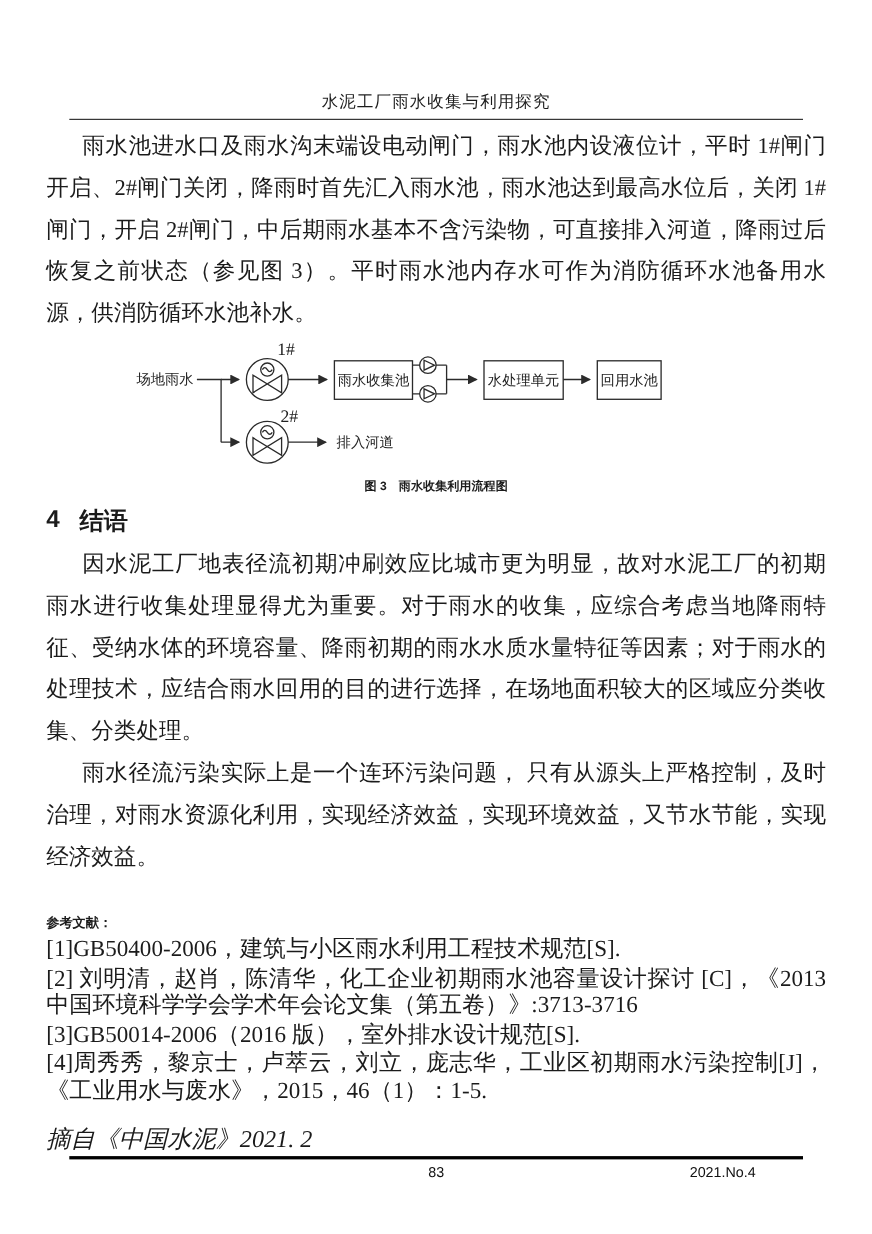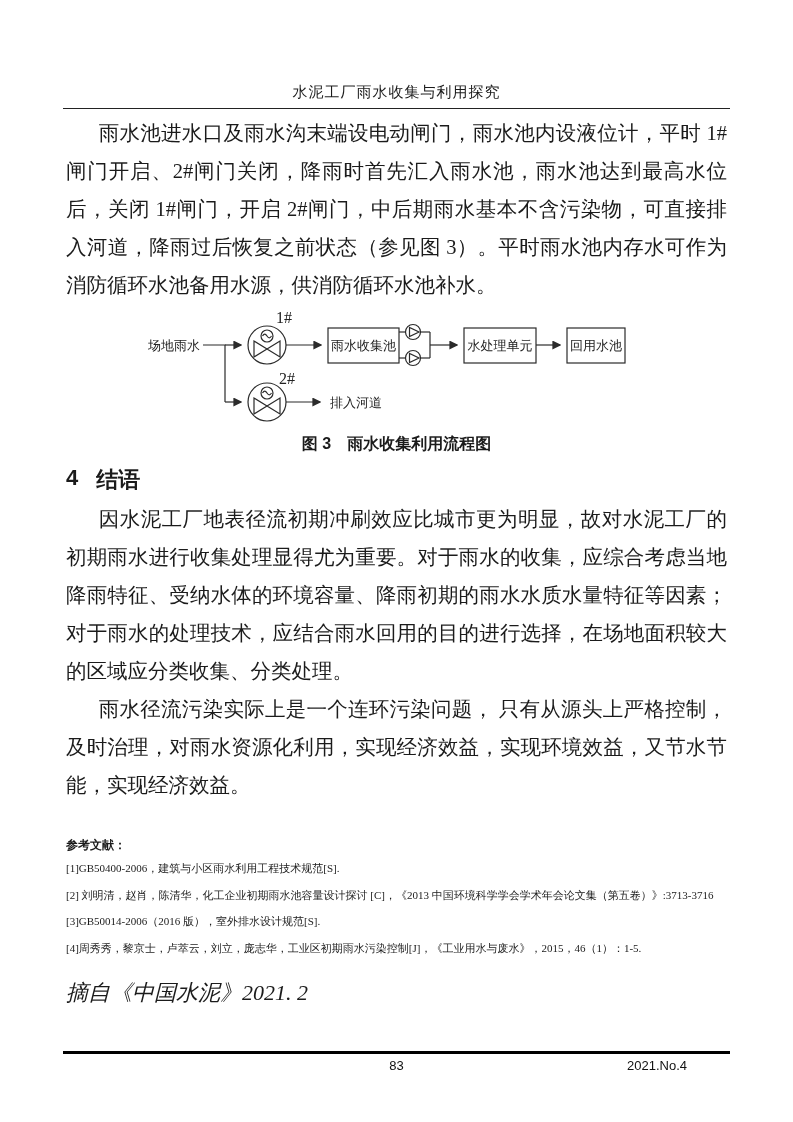--- a/index.html
+++ b/index.html
@@ -3,38 +3,38 @@
 <meta charset="utf-8">
 <style>
   html,body { margin:0; padding:0; background:#fff; }
   .page {
     position:relative; width:793px; height:1122px; background:#fff;
     color:#1b1b1b; font-family:"Liberation Serif","DejaVu Serif",serif;
     overflow:hidden; box-sizing:border-box;
   }
   .running-title { padding-top:83px; text-align:center; font-size:15px; letter-spacing:1px; }
   .header-rule { margin:6px 63px 0 63px; border-top:1.6px solid #222; height:0; }
-  .content { padding:0 66px; }
+  .content { padding:0 42px; }
   .body-par { margin:0; font-size:20.5px; line-height:38px; text-align:justify; text-indent:1.6em; }
   .intro { margin-top:5px; }
   .flow-diagram { display:block; margin:4px 0 0 64px; }
   .figure-caption {
-    margin-top:8px; text-align:center; font-weight:bold; font-size:16px;
+    margin-top:8px; text-align:center; font-weight:bold; font-size:11px;
     font-family:"Liberation Sans","DejaVu Sans",sans-serif;
   }
   .section-heading {
     display:flex; gap:18px; margin:10px 0 0; font-size:22px; font-weight:bold;
     font-family:"Liberation Sans","DejaVu Sans",sans-serif;
   }
   .concl-1 { margin-top:5px; }
   .ref-heading {
     margin-top:33px; font-size:12px; font-weight:bold;
     font-family:"Liberation Sans","DejaVu Sans",sans-serif;
   }
-  .ref-item { margin:2px 0 0; font-size:11px; line-height:24.5px; text-align:justify; }
+  .ref-item { margin:2px 0 0; font-size:21px; line-height:24.5px; text-align:justify; }
   .source-note { margin:18px 0 0; font-style:italic; font-size:22px; }
   .footer {
     position:absolute; left:0; right:0; top:1051px; height:40px; font-size:13px;
     font-family:"Liberation Sans","DejaVu Sans",sans-serif; color:#111;
   }
   .footer-rule { position:absolute; left:63px; right:63px; top:0; height:3px; background:#000; }
   .page-number { position:absolute; left:0; right:0; top:7px; text-align:center; }
   .issue-label { position:absolute; right:106px; top:7px; }
   svg text { font-family:"Liberation Serif","DejaVu Serif",serif; }
 </style>

